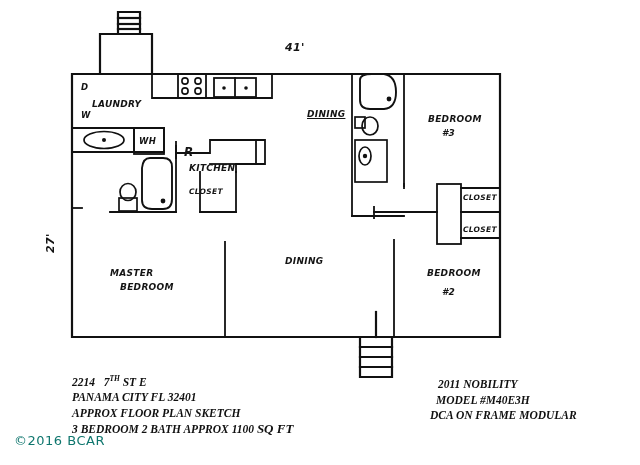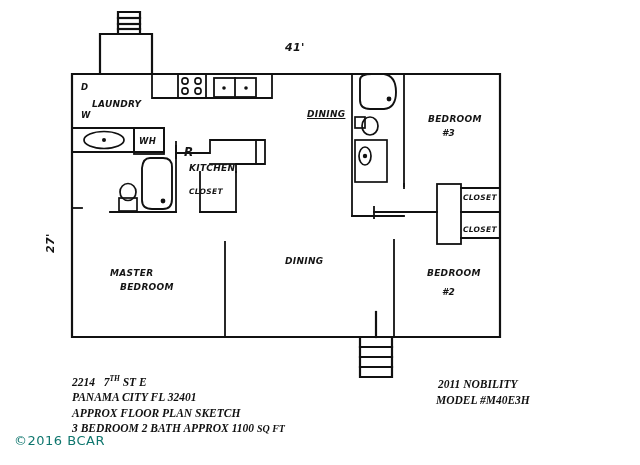--- a/index.html
+++ b/index.html
@@ -65,21 +65,21 @@
     white-space: nowrap;
   }
   .caption-block div {
     white-space: nowrap;
   }
   .cap-sup {
     font-size: 7.5px;
     vertical-align: super;
   }
   .cap-small {
-    font-size: 10px;
+    font-size: 13px;
   }
   .watermark {
     position: absolute;
     left: 14px;
     top: 433px;
     font-family: "DejaVu Sans", sans-serif;
     font-size: 13px;
     letter-spacing: 0.5px;
     color: #0f766e;
     white-space: nowrap;
@@ -240,17 +240,18 @@
   <div class="caption-block" style="left:72px; top:371px;">
     <div><span>2214</span>&nbsp;&nbsp; <span>7</span><span class="cap-sup">TH</span> <span>ST E</span></div>
     <div>PANAMA CITY FL 32401</div>
     <div>APPROX FLOOR PLAN SKETCH</div>
     <div><span>3 BEDROOM  2 BATH   APPROX  1100</span> <span class="cap-small">SQ FT</span></div>
   </div>
 
   <div class="caption-block" style="left:430px; top:377px;">
     <div style="padding-left:8px;">2011 NOBILITY</div>
     <div style="padding-left:6px;">MODEL #M40E3H</div>
+    <div>DCA ON FRAME MODULAR</div>
   </div>
 
   <div class="watermark">©2016 BCAR</div>
 
 </div>
 
 </body></html>

